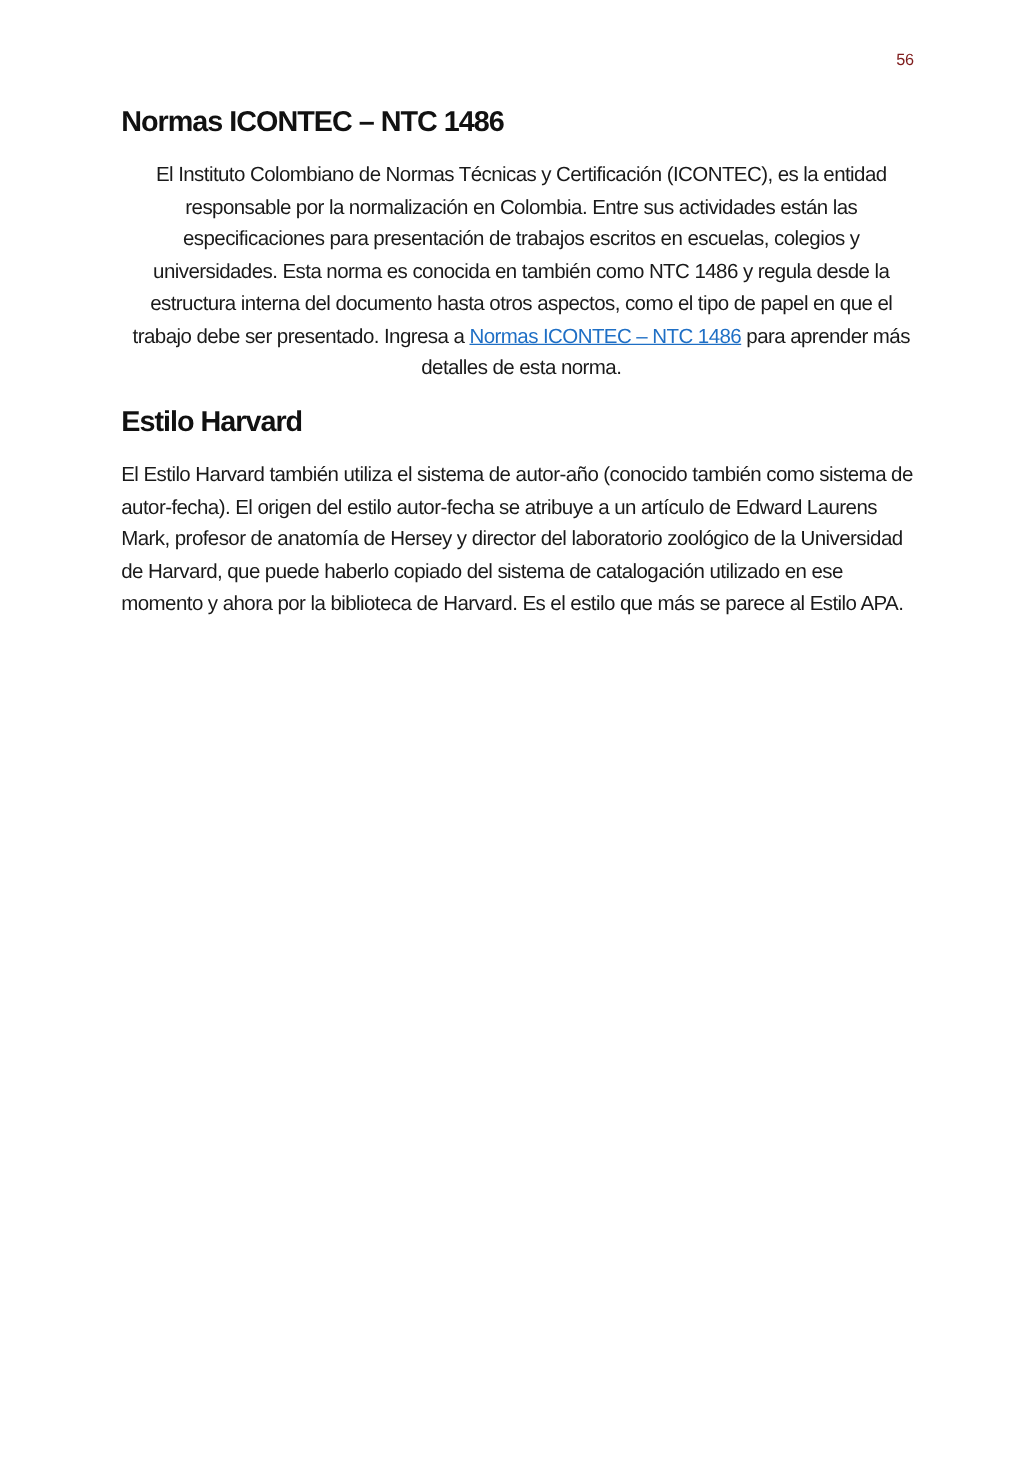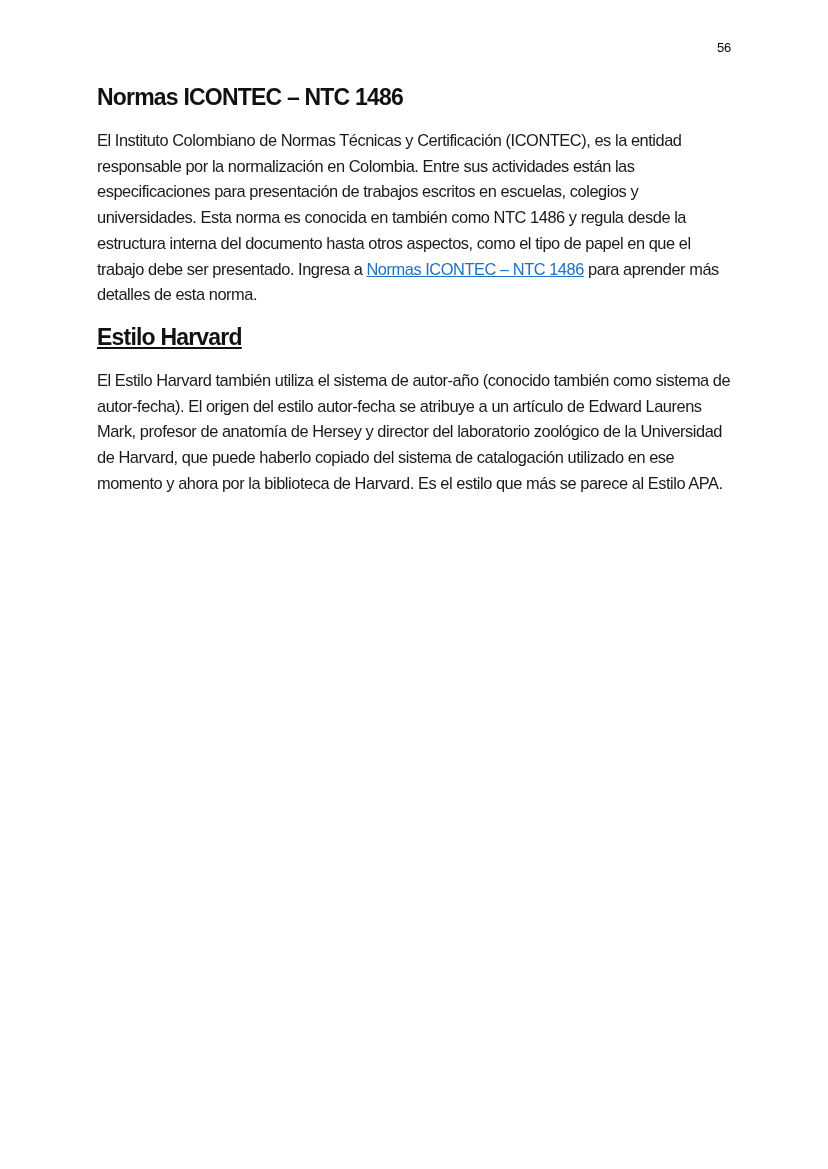--- a/index.html
+++ b/index.html
@@ -1,24 +1,24 @@
 <!DOCTYPE html>
 <html><head>
 <meta charset="utf-8">
 <style>
   html, body { margin: 0; padding: 0; background: #ffffff; }
   body { width: 828px; height: 1169px; position: relative; overflow: hidden;
          font-family: "Liberation Sans", sans-serif; color: #1a1a1a; }
-  .page-number { position: absolute; top: 40px; left: 717px; font-size: 13px; color: #000000; letter-spacing: -0.3px; }
+  .page-number { position: absolute; top: 40px; left: 717px; font-size: 13px; color: #7f1d1d; letter-spacing: -0.3px; }
   .content { position: absolute; left: 97px; top: 80px; width: 640px; }
   h2 { font-size: 23px; font-weight: bold; margin: 0; letter-spacing: -0.8px; line-height: 34px; color: #111; }
   p { font-size: 16.4px; line-height: 25.7px; margin: 0; letter-spacing: -0.45px; color: #1a1a1a; }
   .sec1-title { margin-bottom: 14px; }
-  .sec1-body { margin-bottom: 12px; }
-  .sec2-title { margin-bottom: 14px; text-decoration: underline; }
+  .sec1-body { margin-bottom: 12px; text-align: center; }
+  .sec2-title { margin-bottom: 14px; }
   a.doc-link { color: #1f6fc5; text-decoration: underline; }
 </style>
 </head>
 <body>
 
 <div class="page-number">56</div>
 
 <div class="content">
   <h2 class="sec1-title">Normas ICONTEC – NTC 1486</h2>
   <p class="sec1-body"><span>El Instituto Colombiano de Normas Técnicas y Certificación (ICONTEC), es la entidad responsable por la normalización en Colombia. Entre sus actividades están las especificaciones para presentación de trabajos escritos en escuelas, colegios y universidades. Esta norma es conocida en también como NTC 1486 y regula desde la estructura interna del documento hasta otros aspectos, como el tipo de papel en que el trabajo debe ser presentado. Ingresa a </span><a class="doc-link">Normas ICONTEC – NTC 1486</a><span> para aprender más detalles de esta norma.</span></p>

